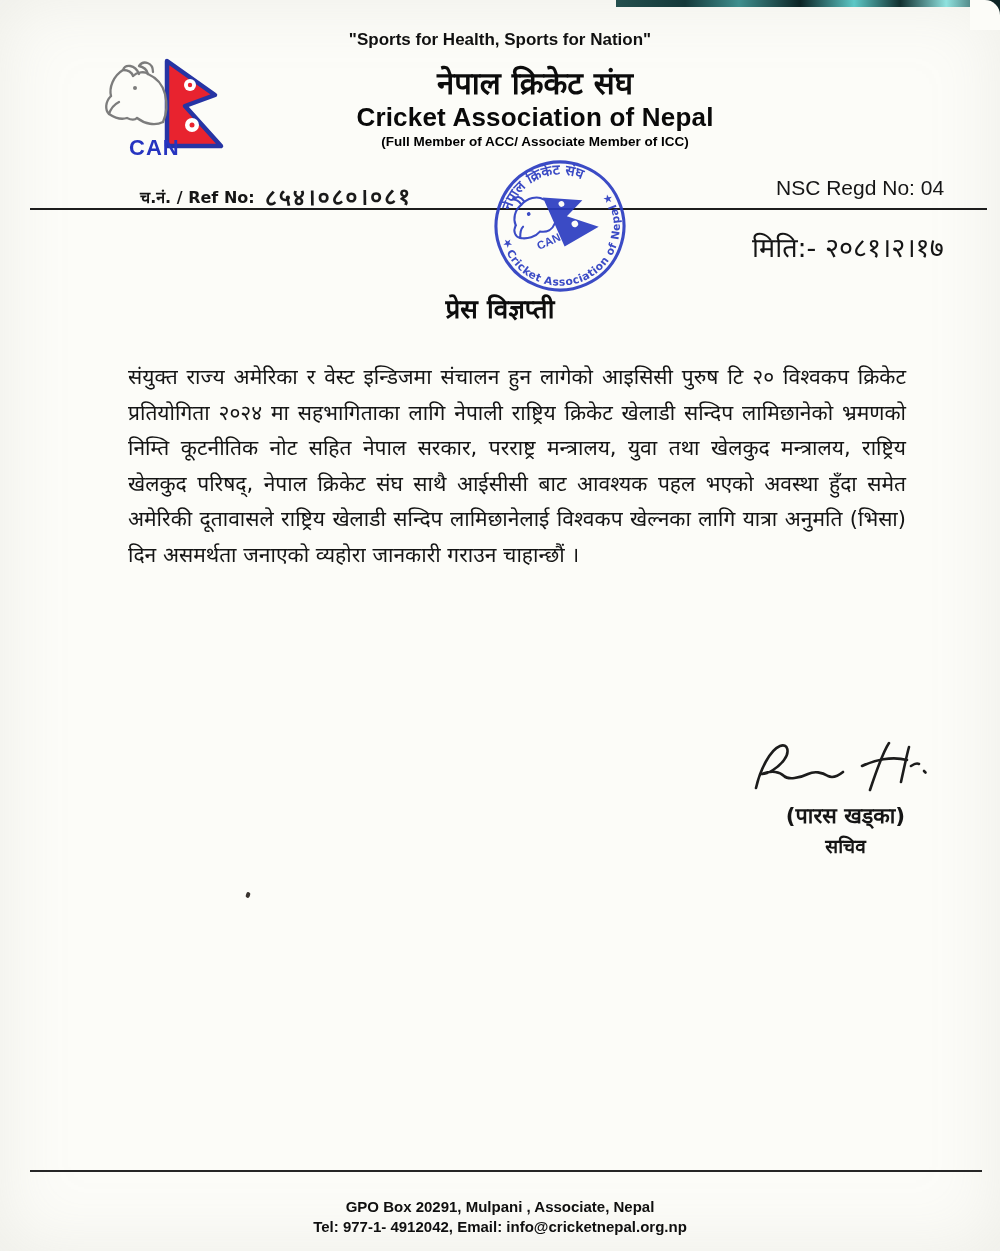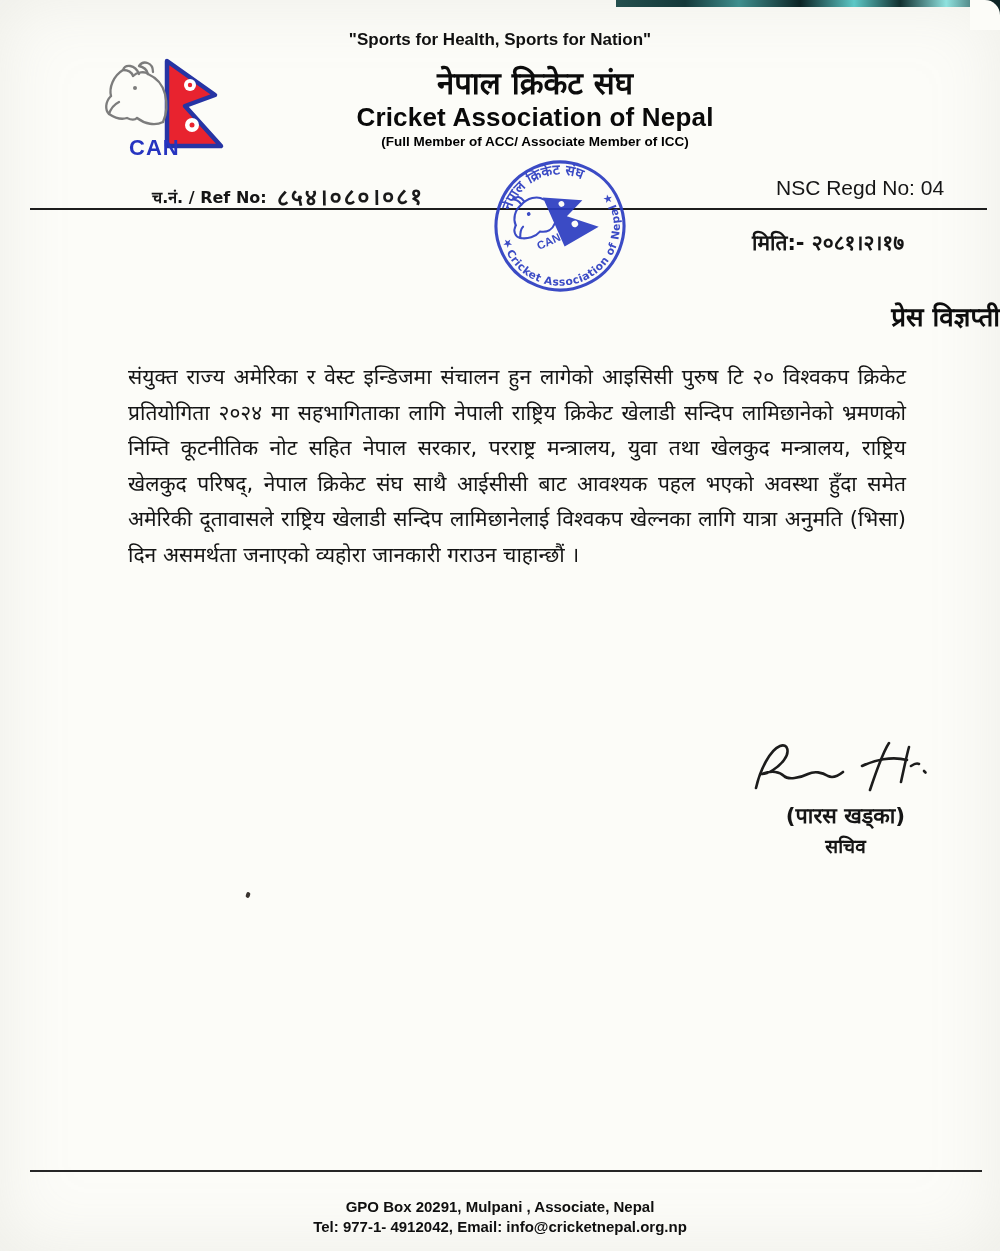--- a/index.html
+++ b/index.html
@@ -16,30 +16,30 @@
   .scan-corner{position:absolute;top:0;right:0;width:30px;height:30px;
     background:#0d2425;}
   .scan-corner::after{content:"";position:absolute;inset:0;background:#fcfcf8;border-top-right-radius:15px;}
   .slogan{position:absolute;top:30px;left:0;width:100%;text-align:center;
     font-weight:bold;font-size:17px;color:#101010;}
   .logo{position:absolute;left:101px;top:58px;width:128px;height:108px;}
   .header-center{position:absolute;left:230px;top:64px;width:610px;text-align:center;}
   .org-nepali{font-size:31px;font-weight:bold;line-height:38px;color:#0c0c0c;}
   .org-english{font-size:26px;font-weight:bold;line-height:30px;color:#090909;letter-spacing:.2px;}
   .membership{font-size:13.5px;font-weight:bold;margin-top:2px;color:#000000;}
-  .ref-row{position:absolute;left:152px;top:178px;font-size:16px;font-weight:bold;white-space:nowrap;}
+  .ref-row{position:absolute;left:140px;top:178px;font-size:16px;font-weight:bold;white-space:nowrap;}
   .ref-value{display:inline-block;font-size:23px;font-weight:600;letter-spacing:2px;
     transform:rotate(-.6deg);margin-left:10px;position:relative;top:2px;color:#1a1a1a;}
   .nsc{position:absolute;left:776px;top:176px;font-size:21px;font-weight:normal;}
   .rule{position:absolute;left:30px;height:2px;background:#1d1d1d;}
   .rule-top{top:208px;width:957px;}
   .rule-bottom{top:1170px;width:952px;background:#262626;}
   .stamp{position:absolute;left:492px;top:158px;width:136px;height:136px;opacity:.92;}
-  .date-line{position:absolute;left:752px;top:228px;font-size:21px;font-weight:bold;}
-  .press-heading{position:absolute;top:298px;left:0;width:100%;text-align:right;
+  .date-line{position:absolute;left:752px;top:228px;font-size:27px;font-weight:normal;}
+  .press-heading{position:absolute;top:290px;left:0;width:100%;text-align:center;
     font-size:26px;font-weight:bold;color:#0d0d0d;}
   .body-par{position:absolute;left:128px;top:360px;width:778px;
     font-size:21px;line-height:35.5px;text-align:justify;color:#141414;}
   .signature-svg{position:absolute;left:750px;top:736px;width:190px;height:74px;}
   .sig-name{position:absolute;left:748px;top:800px;width:195px;text-align:center;
     font-size:21.5px;font-weight:bold;}
   .sig-title{position:absolute;left:748px;top:833px;width:195px;text-align:center;
     font-size:19px;font-weight:bold;}
   .footer{position:absolute;top:1197px;left:0;width:100%;text-align:center;
     font-weight:bold;font-size:15px;line-height:20px;color:#0f0f0f;}

